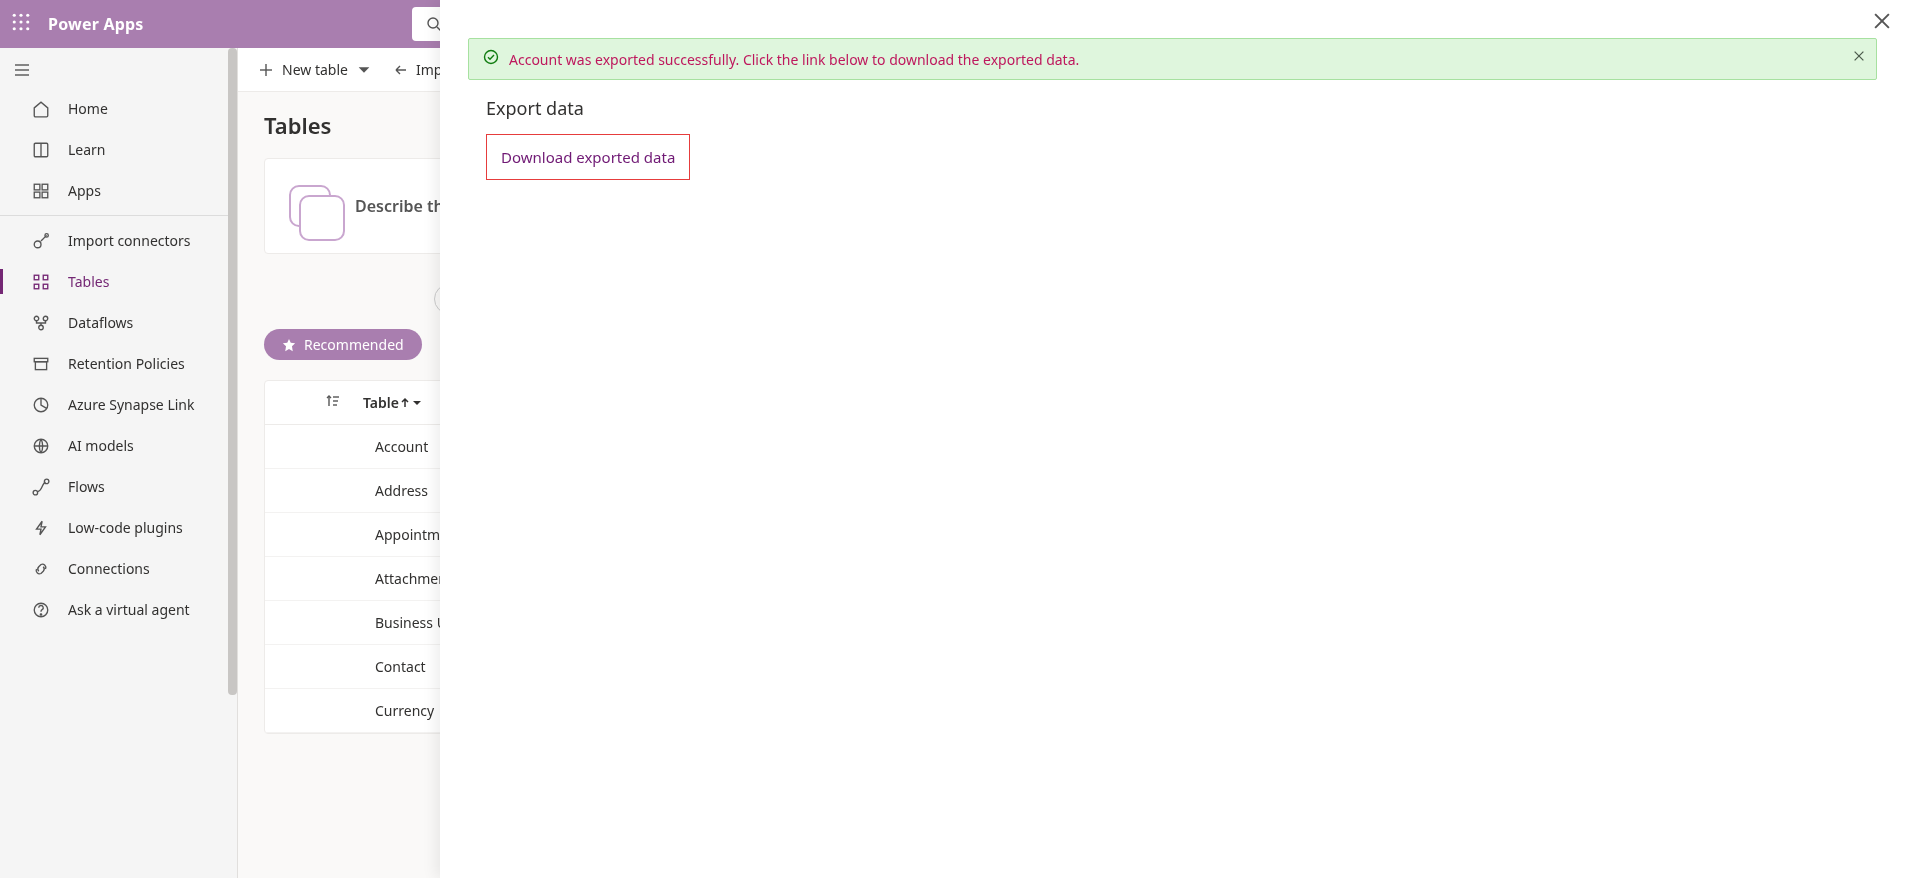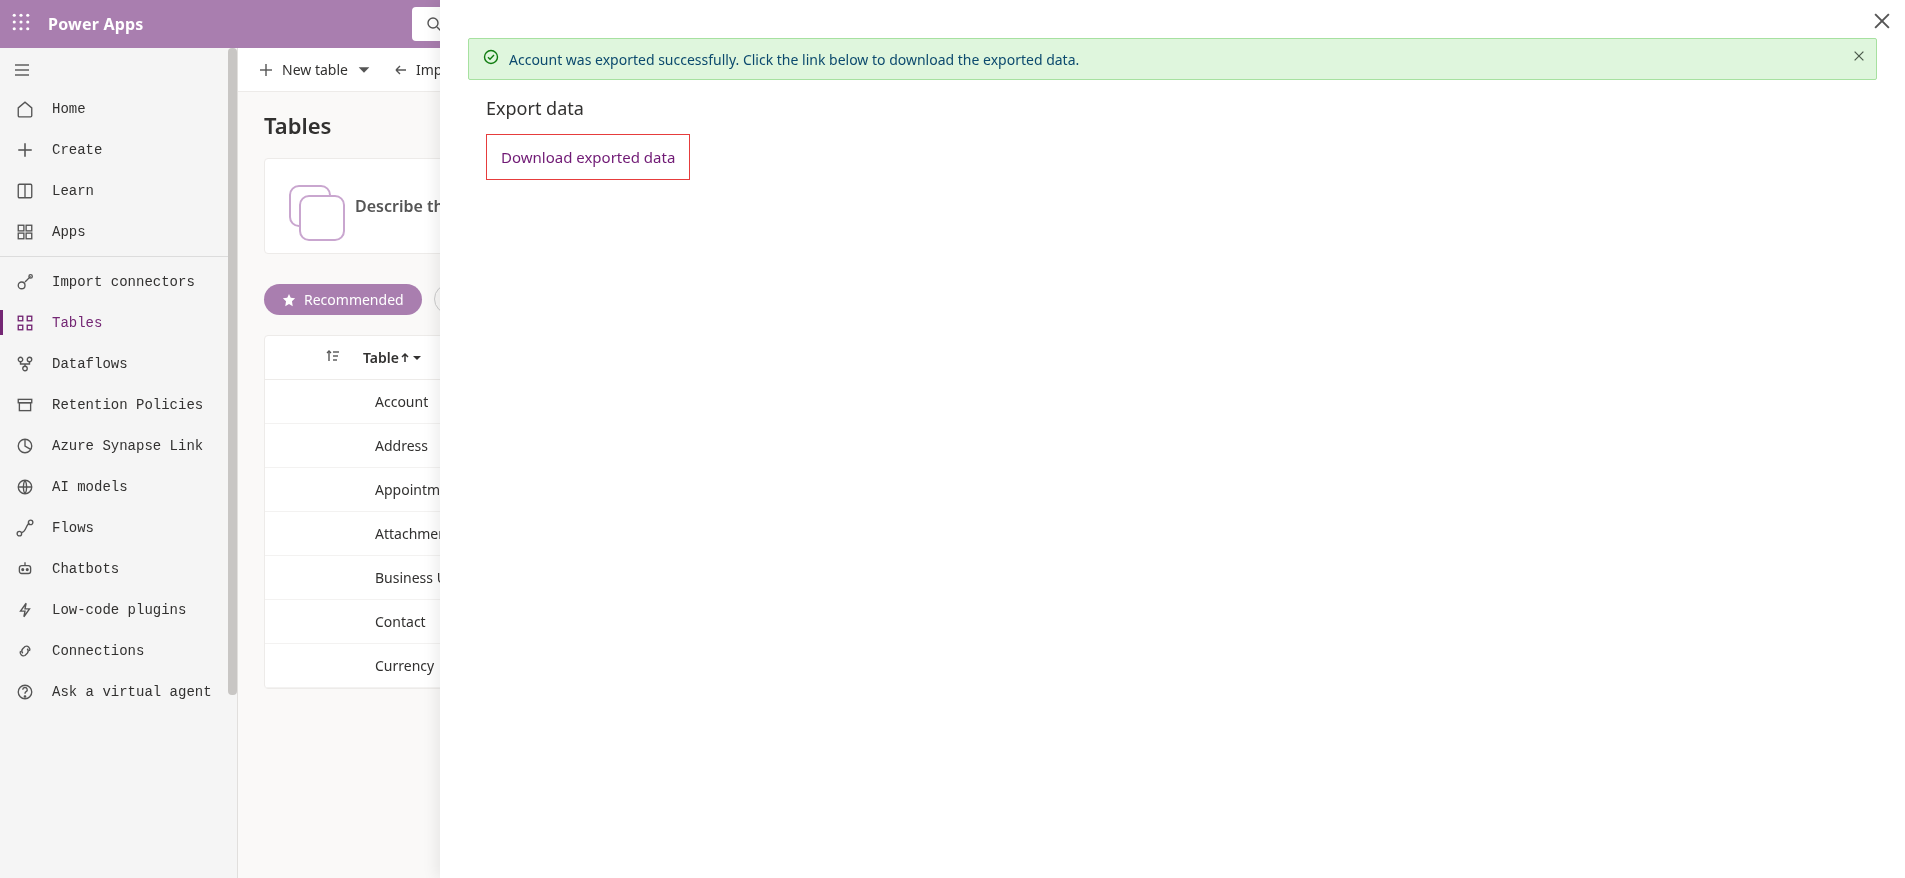--- a/index.html
+++ b/index.html
@@ -32,24 +32,23 @@
     width: 238px;
     background: #f5f5f5;
     border-right: 1px solid #e1dfdd;
     overflow-y: auto;
     position: relative;
   }
   .hamburger { padding: 14px 14px 6px; }
   .hamburger svg { width: 16px; height: 16px; color: #555; }
   .nav-item {
     display: flex; align-items: center; gap: 18px;
-    padding: 0 16px; height: 41px;
+    padding: 0 32px; height: 41px;
     cursor: pointer;
     color: #323130;
-    font-family: Liberation Mono, monospace;
   }
   .nav-icon { width: 18px; height: 18px; color: #555; flex-shrink: 0; }
   .nav-label { font-size: 14px; }
   .nav-divider { height: 1px; background: #dcdcdc; margin: 4px 0; }
   .nav-item.active { position: relative; }
   .nav-item.active::before {
     content: ""; position: absolute; left: 0; top: 8px; bottom: 8px; width: 3px;
     background: #742774;
   }
   .nav-item.active .nav-label, .nav-item.active .nav-icon { color: #742774; }
@@ -79,21 +78,21 @@
   .hero-icon::after{
     content:""; position:absolute; top:8px; left:8px;
     width:42px; height:42px; border: 2px solid #c9a6cf; border-radius:10px;
     background:#fff;
   }
   .hero-text { font-size: 16px; font-weight: 600; color: #555; }
 
   .pill-row { display:flex; gap:12px; margin-bottom: 20px; }
   .pill {
     background: #a97eaf; color:#fff; border-radius: 20px;
-    padding: 6px 18px; font-size: 14px; display:flex; align-items:center; gap:8px;
+    padding: 6px 18px; font-size: 14px; display:flex; align-items:center; gap:8px;margin-top:45px;
   }
   .pill svg { width:14px; height:14px; fill:#fff; }
   .pill-outline {
     width: 34px; height: 30px; border-radius: 18px; border:1px solid #ccc;
   }
 
   .table-wrap { background:#fff; border:1px solid #edebe9; border-radius:4px; }
   .thead-row { display:flex; align-items:center; height:44px; border-bottom:1px solid #edebe9; padding:0 12px; gap:14px; }
   .thead-row .sort-icon svg{ width:16px; height:16px; color:#555; margin-left: 48px;}
   .thead-row .col-label { font-weight:600; display:flex; align-items:center; gap:0; margin-left: 8px; }
@@ -112,21 +111,21 @@
     align-self: flex-end; margin: 10px 12px 0 0; cursor:pointer;
     width: 22px; height: 22px; color:#555;
   }
   .alert-success {
     margin: 6px 28px 12px 28px;
     background: #dff6dd;
     border: 1px solid #a7e1a0;
     border-radius: 2px;
     padding: 10px 14px;
     display: flex; align-items: center; gap: 10px;
-    color: #0c4a6e;
+    color: #be185d;
     font-size: 14px;
     position: relative;
   }
   .alert-success .dismiss { position:absolute; right:10px; top:9px; cursor:pointer; }
   .alert-success .dismiss svg { width:14px; height:14px; color:#4b5a4b; }
   .alert-success .check svg { width:16px; height:16px; color:#107c10; }
   .panel-body { padding: 4px 46px; }
   .panel-title { font-size: 18px; margin-bottom: 14px; }
   .dl-highlight {
     border: 1px solid #e63c3c;
@@ -179,27 +178,20 @@
         </svg>
     </div>
 
     <div class="nav-item">
       <svg class="nav-icon" viewBox="0 0 16 16" fill="none" stroke="currentColor" stroke-width="1.2">
           <path d="M2 7l6-5 6 5v7a1 1 0 0 1-1 1H3a1 1 0 0 1-1-1z"></path>
         </svg>
       <span class="nav-label">Home</span>
     </div>
     <div class="nav-item">
-      <svg class="nav-icon" viewBox="0 0 16 16" stroke="currentColor" stroke-width="1.4">
-          <line x1="8" y1="2" x2="8" y2="14"></line>
-          <line x1="2" y1="8" x2="14" y2="8"></line>
-        </svg>
-      <span class="nav-label">Create</span>
-    </div>
-    <div class="nav-item">
       <svg class="nav-icon" viewBox="0 0 16 16" fill="none" stroke="currentColor" stroke-width="1.2">
           <rect x="2" y="2" width="12" height="12" rx="1"></rect>
           <line x1="8" y1="2" x2="8" y2="14"></line>
         </svg>
       <span class="nav-label">Learn</span>
     </div>
     <div class="nav-item">
       <svg class="nav-icon" viewBox="0 0 16 16" fill="none" stroke="currentColor" stroke-width="1.2">
           <rect x="2" y="2" width="5" height="5"></rect>
           <rect x="9" y="2" width="5" height="5"></rect>
@@ -258,29 +250,20 @@
         </svg>
       <span class="nav-label">AI models</span>
     </div>
     <div class="nav-item">
       <svg class="nav-icon" viewBox="0 0 16 16" fill="none" stroke="currentColor" stroke-width="1.2">
           <circle cx="3" cy="13" r="2"></circle>
           <circle cx="13" cy="3" r="2"></circle>
           <path d="M5 12c4 0 4-8 7-8"></path>
         </svg>
       <span class="nav-label">Flows</span>
-    </div>
-    <div class="nav-item">
-      <svg class="nav-icon" viewBox="0 0 16 16" fill="none" stroke="currentColor" stroke-width="1.2">
-          <rect x="3" y="5" width="10" height="7" rx="2"></rect>
-          <line x1="8" y1="2" x2="8" y2="5"></line>
-          <circle cx="6" cy="8.5" r=".8" fill="currentColor"></circle>
-          <circle cx="10" cy="8.5" r=".8" fill="currentColor"></circle>
-        </svg>
-      <span class="nav-label">Chatbots</span>
     </div>
     <div class="nav-item">
       <svg class="nav-icon" viewBox="0 0 16 16" fill="none" stroke="currentColor" stroke-width="1.2">
           <path d="M9 2L4 9h4l-1 5 5-7H8z"></path>
         </svg>
       <span class="nav-label">Low-code plugins</span>
     </div>
     <div class="nav-item">
       <svg class="nav-icon" viewBox="0 0 16 16" fill="none" stroke="currentColor" stroke-width="1.2">
           <path d="M6 10a3 3 0 0 1 0-4l2-2a3 3 0 0 1 4 4M10 6a3 3 0 0 1 0 4l-2 2a3 3 0 0 1-4-4"></path>

